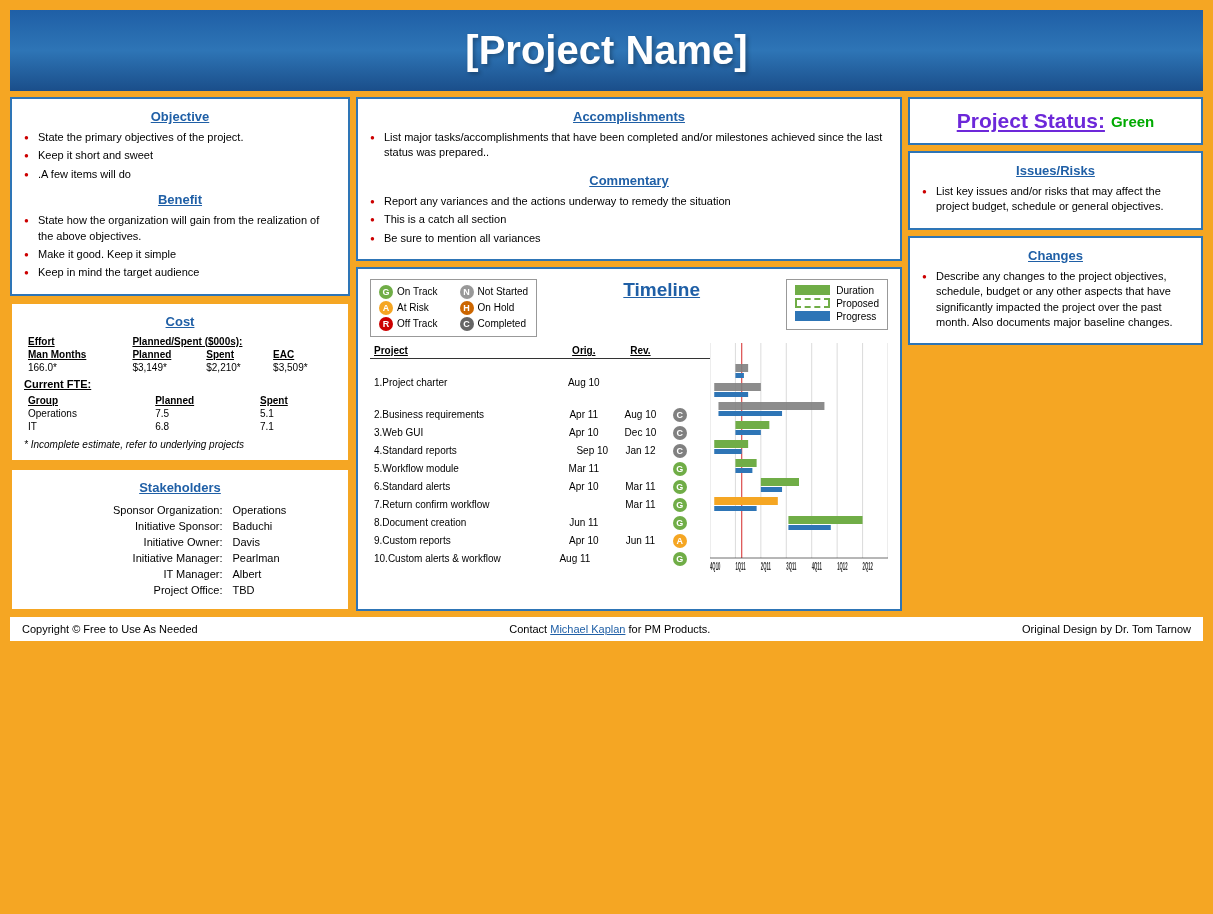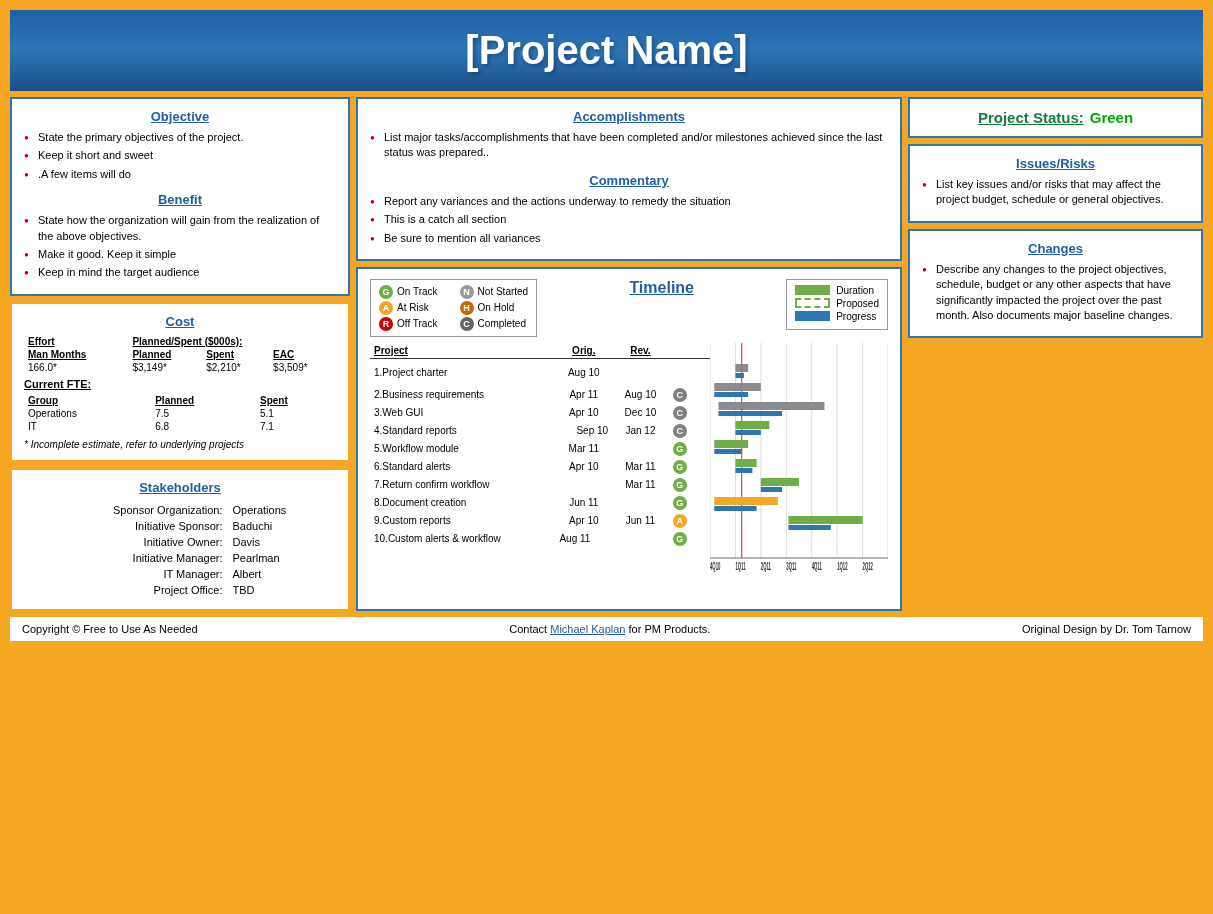--- a/index.html
+++ b/index.html
@@ -85,22 +85,22 @@
     }
     .status-card {
       background: white;
       border: 2px solid #2e75b6;
       padding: 10px 12px;
       display: flex;
       align-items: center;
       justify-content: center;
     }
     .status-label {
-      color: #15803d;
-      font-size: 15px;
+      color: #6d28d9;
+      font-size: 21px;
       font-weight: bold;
       text-decoration: underline;
     }
     .status-value {
       color: #00aa00;
       font-size: 15px;
       font-weight: bold;
       margin-left: 6px;
     }
     .cost-card {
@@ -359,21 +359,21 @@
                 <span>Off Track</span>
               </div>
               <div class="legend-item">
                 <div class="legend-circle" style="background:#666;">C</div>
                 <span>Completed</span>
               </div>
             </div>
           </div>
 
           <div style="text-align:center; flex:1;">
-            <div class="card-title" style="font-size:16px;text-decoration:underline;">Timeline</div>
+            <div class="card-title" style="font-size:19px;text-decoration:underline;">Timeline</div>
           </div>
 
           <div style="border:1px solid #999; padding:5px 8px; font-size:10px;">
             <div class="legend-bar-item">
               <div class="bar-duration"></div>
               <span>Duration</span>
             </div>
             <div class="legend-bar-item">
               <div class="bar-proposed"></div>
               <span>Proposed</span>
@@ -394,21 +394,21 @@
                 <thead>
                   <tr style="border-bottom:1px solid #333;">
                     <th style="text-align:left; padding:2px 4px; font-weight:bold; text-decoration:underline; width:180px;">Project</th>
                     <th style="text-align:center; padding:2px 4px; font-weight:bold; text-decoration:underline; width:55px;">Orig.</th>
                     <th style="text-align:center; padding:2px 4px; font-weight:bold; text-decoration:underline; width:55px;">Rev.</th>
                     <th style="width:40px;"></th>
                   </tr>
                 </thead>
                 <tbody>
                   <tr>
-                    <td style="padding:8px 4px;">1.Project charter</td>
+                    <td style="padding:18px 4px;">1.Project charter</td>
                     <td style="padding:2px 4px; text-align:center;">Aug 10</td>
                     <td style="padding:2px 4px; text-align:center;"></td>
                     <td style="padding:2px 4px;"></td>
                   </tr>
                   <tr>
                     <td style="padding:2px 4px;">2.Business requirements</td>
                     <td style="padding:2px 4px; text-align:center;">Apr 11</td>
                     <td style="padding:2px 4px; text-align:center;">Aug 10</td>
                     <td style="padding:2px 4px;"><div class="status-dot dot-c">C</div></td>
                   </tr>

